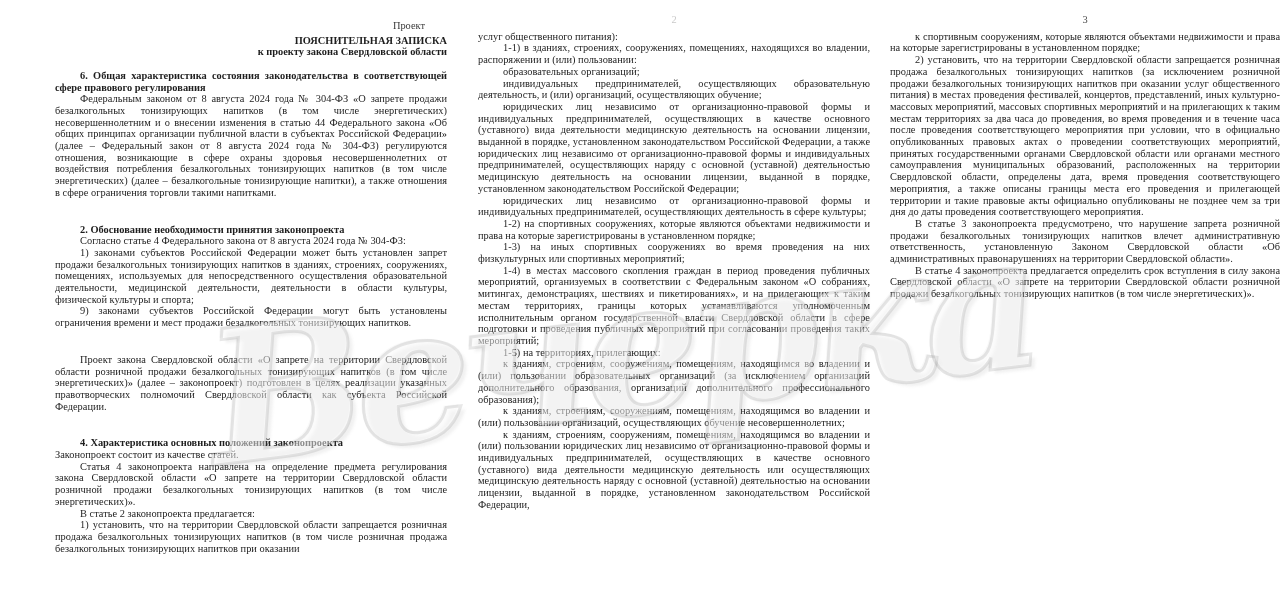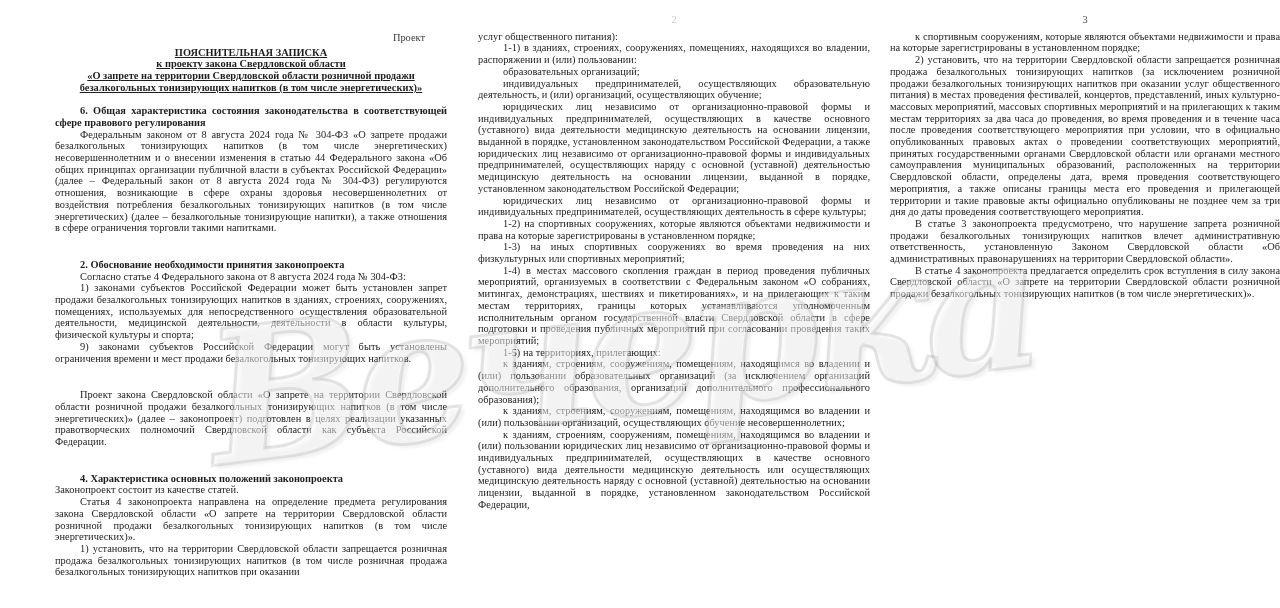--- a/index.html
+++ b/index.html
@@ -10,38 +10,38 @@
     font-family: "Liberation Serif", serif;
   }
   .canvas { position: relative; width: 1280px; height: 608px; background: #ffffff; }
 
   .page {
     position: absolute; top: 0; height: 608px;
     color: #1e1e1e;
     font-size: 10.4px; line-height: 11.7px;
     text-align: justify;
   }
-  .page-1 { left: 55px;  width: 392px; padding-top: 32px; }
+  .page-1 { left: 55px;  width: 392px; padding-top: 20px; }
   .page-2 { left: 478px; width: 392px; padding-top: 14px; }
   .page-3 { left: 890px; width: 390px; padding-top: 14px; }
 
   .page-marker {
     text-align: right; padding-right: 22px;
     color: #3a3a3a; margin-bottom: 3px;
   }
   .page-number {
     text-align: center; color: #4a4a4a; margin-bottom: 5px;
   }
   .page-number.faint { color: #c9c9c9; }
 
   .doc-title {
     font-weight: bold; text-align: center;
     margin-bottom: 11.7px;
   }
-  .doc-title .title-line { text-align: center; text-decoration: underline; }
+  .doc-title .title-line { text-align: right; }
 
   .para { text-indent: 25px; }
   .para.c { text-indent: 0; }
   .para.h { font-weight: bold; }
   .para.gap { margin-top: 25px; }
 
   .watermark {
     position: absolute; left: 255px; top: 120px;
     width: 730px; height: 460px;
     display: flex; align-items: center; justify-content: center;
@@ -61,32 +61,32 @@
 <body>
 
 <div class="canvas">
   <div class="watermark">Вечерка</div>
 
   <div class="page page-1">
       <div class="page-marker">Проект</div>
       <div class="doc-title">
         <div class="title-line">ПОЯСНИТЕЛЬНАЯ ЗАПИСКА</div>
         <div class="title-line">к проекту закона Свердловской области</div>
-        <div class="title-line">«О запрете на территории Свердловской области розничной продажи безалкогольных тонизирующих напитков (в том числе энергетических)»</div>
       </div>
       <div class="para h">6. Общая характеристика состояния законодательства в соответствующей сфере правового регулирования</div>
       <div class="para p">Федеральным законом от 8 августа 2024 года № 304-ФЗ «О запрете продажи безалкогольных тонизирующих напитков (в том числе энергетических) несовершеннолетним и о внесении изменения в статью 44 Федерального закона «Об общих принципах организации публичной власти в субъектах Российской Федерации» (далее – Федеральный закон от 8 августа 2024 года № 304-ФЗ) регулируются отношения, возникающие в сфере охраны здоровья несовершеннолетних от воздействия потребления безалкогольных тонизирующих напитков (в том числе энергетических) (далее – безалкогольные тонизирующие напитки), а также отношения в сфере ограничения торговли такими напитками.</div>
       <div class="para h gap">2. Обоснование необходимости принятия законопроекта</div>
       <div class="para p">Согласно статье 4 Федерального закона от 8 августа 2024 года № 304-ФЗ:</div>
       <div class="para p">1) законами субъектов Российской Федерации может быть установлен запрет продажи безалкогольных тонизирующих напитков в зданиях, строениях, сооружениях, помещениях, используемых для непосредственного осуществления образовательной деятельности, медицинской деятельности, деятельности в области культуры, физической культуры и спорта;</div>
       <div class="para p">9) законами субъектов Российской Федерации могут быть установлены ограничения времени и мест продажи безалкогольных тонизирующих напитков.</div>
       <div class="para p gap">Проект закона Свердловской области «О запрете на территории Свердловской области розничной продажи безалкогольных тонизирующих напитков (в том числе энергетических)» (далее – законопроект) подготовлен в целях реализации указанных правотворческих полномочий Свердловской области как субъекта Российской Федерации.</div>
       <div class="para h gap">4. Характеристика основных положений законопроекта</div>
       <div class="para c">Законопроект состоит из качестве статей.</div>
       <div class="para p">Статья 4 законопроекта направлена на определение предмета регулирования закона Свердловской области «О запрете на территории Свердловской области розничной продажи безалкогольных тонизирующих напитков (в том числе энергетических)».</div>
+      <div class="para p">В статье 2 законопроекта предлагается:</div>
       <div class="para p">1) установить, что на территории Свердловской области запрещается розничная продажа безалкогольных тонизирующих напитков (в том числе розничная продажа безалкогольных тонизирующих напитков при оказании</div>
     </div>
   <div class="page page-2">
       <div class="page-number faint">2</div>
       <div class="para c">услуг общественного питания):</div>
       <div class="para p">1-1) в зданиях, строениях, сооружениях, помещениях, находящихся во владении, распоряжении и (или) пользовании:</div>
       <div class="para p">образовательных организаций;</div>
       <div class="para p">индивидуальных предпринимателей, осуществляющих образовательную деятельность, и (или) организаций, осуществляющих обучение;</div>
       <div class="para p">юридических лиц независимо от организационно-правовой формы и индивидуальных предпринимателей, осуществляющих в качестве основного (уставного) вида деятельности медицинскую деятельность на основании лицензии, выданной в порядке, установленном законодательством Российской Федерации, а также юридических лиц независимо от организационно-правовой формы и индивидуальных предпринимателей, осуществляющих наряду с основной (уставной) деятельностью медицинскую деятельность на основании лицензии, выданной в порядке, установленном законодательством Российской Федерации;</div>
       <div class="para p">юридических лиц независимо от организационно-правовой формы и индивидуальных предпринимателей, осуществляющих деятельность в сфере культуры;</div>

